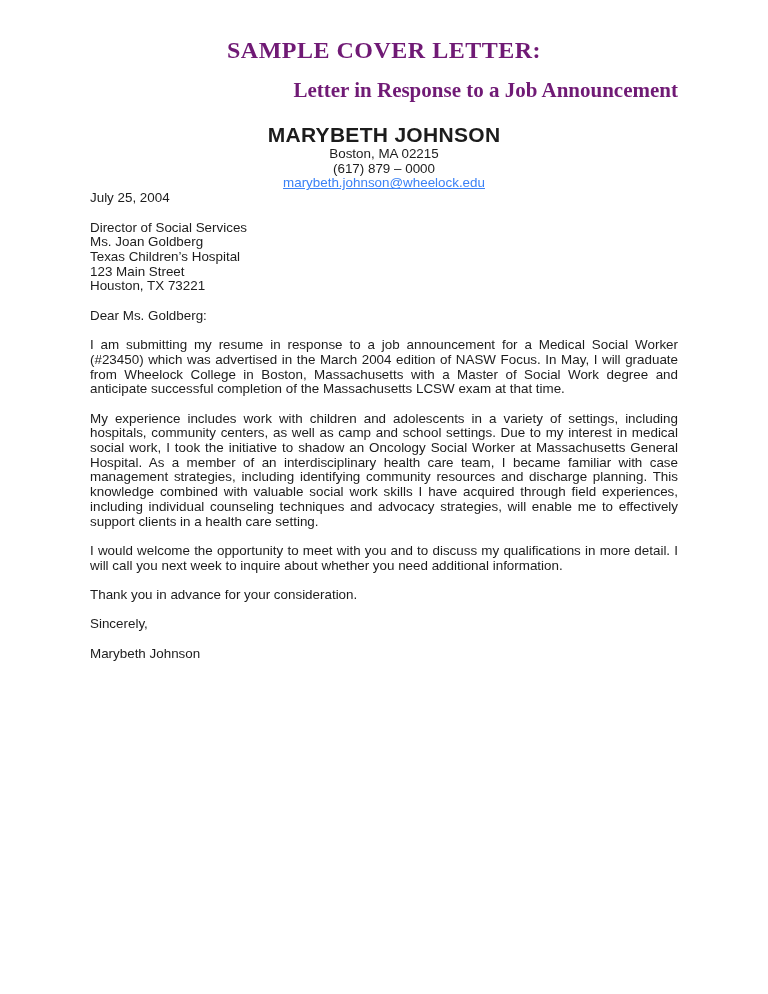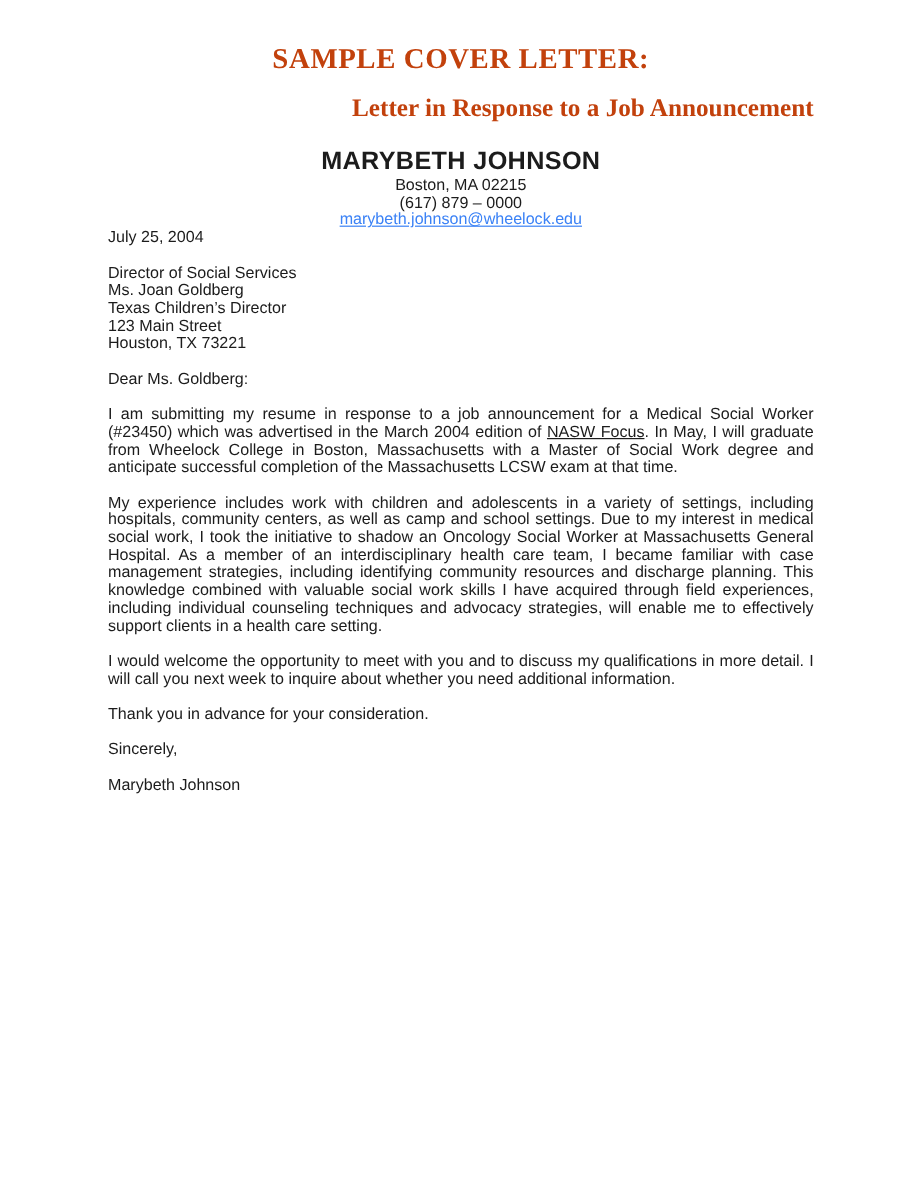--- a/index.html
+++ b/index.html
@@ -14,21 +14,21 @@
     font-family: "Liberation Sans", sans-serif;
     font-size: 13.4px;
     line-height: 14.7px;
     padding: 36px 90px 0 90px;
     overflow: hidden;
   }
   .doc-heading {
     text-align: center;
     font-family: "Liberation Serif", serif;
     font-weight: bold;
-    color: #c2410c;
+    color: #701a75;
   }
   .doc-heading h1 {
     font-size: 24px;
     line-height: 28px;
     letter-spacing: 0.5px;
   }
   .doc-heading h2 {
     font-size: 21px;
     line-height: 22px;
     margin-top: 15px;
@@ -52,21 +52,21 @@
     cursor: pointer;
   }
   .letter-body p { margin: 0 0 14.7px 0; }
   .date { margin-top: 98px; }
   .recipient { margin-bottom: 14.7px; }
   .recipient div { line-height: 14.7px; }
   .justified {
     text-align: justify;
     text-justify: inter-word;
   }
-  .underline { text-decoration: underline; }
+  .underline { }
   .signature { margin-top: 45px; }
 </style>
 </head>
 <body>
 
 <div class="page">
 
   <header class="doc-heading">
     <h1>SAMPLE COVER LETTER:</h1>
     <h2>Letter in Response to a Job Announcement</h2>
@@ -80,21 +80,21 @@
       <a class="email-link">marybeth.johnson@wheelock.edu</a>
     </div>
   </section>
 
   <section class="letter-body">
     <p class="date">July 25, 2004</p>
 
     <div class="recipient">
       <div>Director of Social Services</div>
       <div>Ms. Joan Goldberg</div>
-      <div>Texas Children’s Director</div>
+      <div>Texas Children’s Hospital</div>
       <div>123 Main Street</div>
       <div>Houston, TX 73221</div>
     </div>
 
     <p>Dear Ms. Goldberg:</p>
 
     <p class="justified"><span>I am submitting my resume in response to a job announcement for a Medical Social Worker (#23450) which was advertised in the March 2004 edition of </span><span class="underline">NASW Focus</span><span>.  In May, I will graduate from Wheelock College in Boston, Massachusetts with a Master of Social Work degree and anticipate successful completion of the Massachusetts LCSW exam at that time.</span></p>
 
     <p class="justified">My experience includes work with children and adolescents in a variety of settings, including hospitals, community centers, as well as camp and school settings.  Due to my interest in medical social work, I took the initiative to shadow an Oncology Social Worker at Massachusetts General Hospital.  As a member of an interdisciplinary health care team, I became familiar with case management strategies, including identifying community resources and discharge planning.  This knowledge combined with valuable social work skills I have acquired through field experiences, including individual counseling techniques and advocacy strategies, will enable me to effectively support clients in a health care setting.</p>
 

